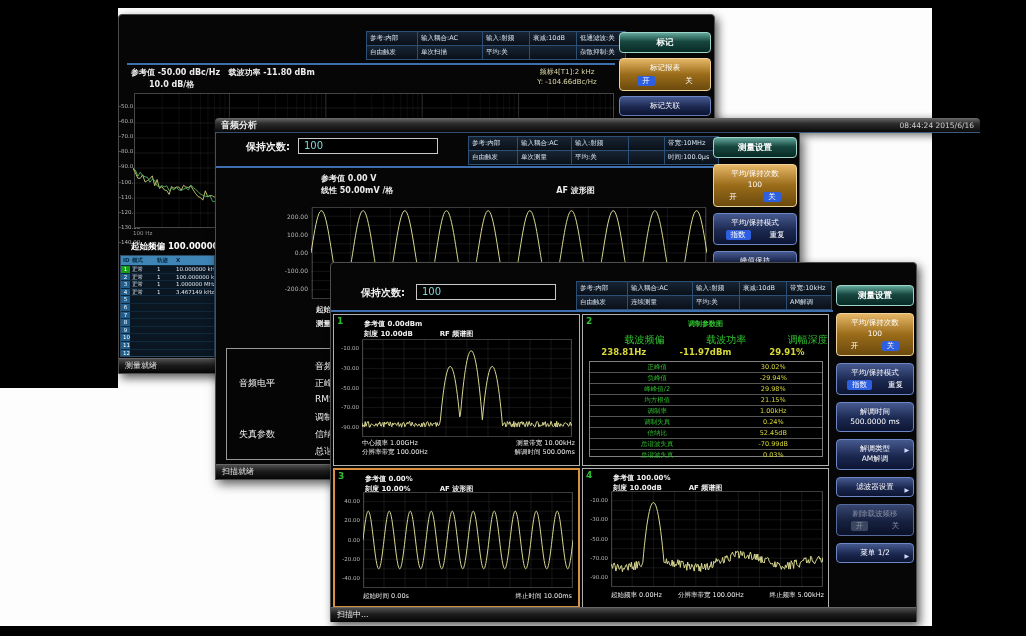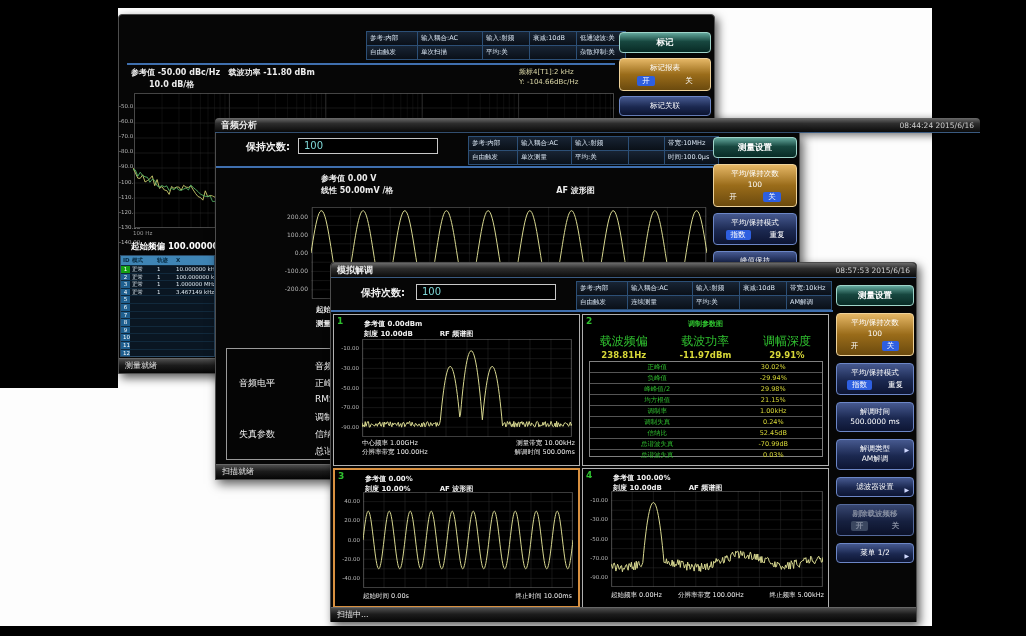--- a/index.html
+++ b/index.html
@@ -28,21 +28,21 @@
                    white-space:nowrap; overflow:hidden; }
 
   
   .skeys { position:absolute; display:flex; flex-direction:column; align-items:stretch; }
   .skey { border-radius:4px; color:#fff; text-align:center; font-size:7.5px;
           padding:4px 2px; line-height:1.35; }
   .teal { background:linear-gradient(#63a79c,#17473f 45%,#082b25);
           border:1px solid #9fd4c9; font-weight:bold; font-size:8.5px; }
   .gold { background:linear-gradient(#e5b766,#9a6c1a 50%,#6b4a0e); border:1px solid #eed29a; }
   .navy { background:linear-gradient(#46598f,#1b2850 55%,#0d1533); border:1px solid #6c86c6; }
-  .navy.dim { opacity:.78; color:#aab4cc;font-weight:bold; }
+  .navy.dim { opacity:.78; color:#aab4cc; }
   .tog { display:flex; justify-content:space-around; margin-top:2px; }
   .hl  { background:#2e5fe0; border-radius:2px; padding:0 5px; }
   .hl2 { background:#4a5a7a; border-radius:2px; padding:0 5px; }
   .ar  { position:absolute; right:4px; font-size:6px; color:#cfd8ff; }
 
   
   svg.plot { position:absolute; background:#000; display:block; }
   .ylabs { position:absolute; display:flex; flex-direction:column;
            justify-content:space-between; text-align:right; color:#b8b8b8;
            font-size:5.5px; line-height:7px; }
@@ -70,33 +70,33 @@
   .pnum { position:absolute; left:3px; top:1px; color:#2fc02f; font-weight:bold; font-size:9px; }
   .pref { position:absolute; left:30px; top:4px; font-size:7px; color:#f0f0f0; font-weight:bold; white-space:nowrap; }
   .pscale { position:absolute; left:30px; top:14px; font-size:7px; color:#f0f0f0; font-weight:bold; white-space:nowrap; }
   .ptitle { position:absolute; left:0; right:0; top:14px; text-align:center;
             font-size:7px; color:#f0f0f0; font-weight:bold; }
   .pfoot { position:absolute; font-size:6.5px; color:#eee; white-space:nowrap; line-height:9px; }
   .green { color:#2fc02f; } .yellow { color:#d8d838; }
 
   .modhead { position:absolute; left:0; right:0; top:18px; display:flex; }
   .modhead > div { width:33.3%; text-align:center; }
-  .modhead .hlabel { font-size:12px; color:#2fc02f; }
+  .modhead .hlabel { font-size:10px; color:#2fc02f;text-align:right; }
   .modhead .hval { font-size:8.5px; font-weight:bold; color:#d8d838; }
   .modtable { position:absolute; left:6px; right:5px; top:46px; height:96px;
               display:grid; grid-template-rows:repeat(9,1fr); border:1px solid #808080; }
   .modrow { display:grid; grid-template-columns:58% 42%; border-top:1px solid #555; }
   .modrow:first-child { border-top:none; }
   .modrow span { font-size:6.5px; line-height:10px; text-align:center; overflow:hidden; white-space:nowrap; }
 
   .field { background:#000; border:1px solid #c8c8c8; color:#7fd8d8;
            font-size:10px; line-height:14px; padding:0 5px; position:absolute; }
   .holdlab { position:absolute; font-size:10px; color:#f2f2f2; font-weight:bold; white-space:nowrap; }
   .ro { position:absolute; font-size:8px; font-weight:bold; color:#ececec; white-space:nowrap; }
-  .mkrtxt { position:absolute; text-align:left; color:#ddd9a8; font-size:7px; line-height:10px; }
+  .mkrtxt { position:absolute; text-align:center; color:#ddd9a8; font-size:7px; line-height:10px; }
   .xlab { position:absolute; color:#9a9a9a; font-size:5.5px; }
   .soff { position:absolute; color:#fff; font-size:8.5px; font-weight:bold; white-space:nowrap; }
 
   .listpanel { position:absolute; border:1px solid #9a9a9a; background:#050505; }
   .lgroup { position:absolute; font-size:9px; color:#f0f0f0; white-space:nowrap; }
 </style>
 </head>
 <body>
 
 <div class="abs white" style="left:118px;top:8px;width:814px;height:618px;"></div>
@@ -380,24 +380,20 @@
           <span>重复</span>
         </div>
       </div>
       <div class="skey navy">峰值保持</div>
     </div>
     <div class="sbar" style="bottom:0;">扫描就绪</div>
   </div>
 </section>
 
 <section class="win" style="left:330px;top:262px;width:587px;height:360px;z-index:3;">
-  <div class="titlebar">
-    <span class="t">模拟解调</span>
-    <span class="c">08:57:53 2015/6/16</span>
-  </div>
   <div class="body" style="left:0;top:15px;width:585px;height:344px;">
     <div class="holdlab" style="left:30px;top:8px;">保持次数:</div>
     <div class="field" style="left:85px;top:6px;width:140px;height:16px;">100</div>
     <div class="statust" style="left:245px;top:3px;grid-template-columns:50px 64px 46px 46px 44px;">
       <span class="cell">参考:内部</span>
       <span class="cell">输入耦合:AC</span>
       <span class="cell">输入:射频</span>
       <span class="cell">衰减:10dB</span>
       <span class="cell">带宽:10kHz</span>
       <span class="cell">自由触发</span>

